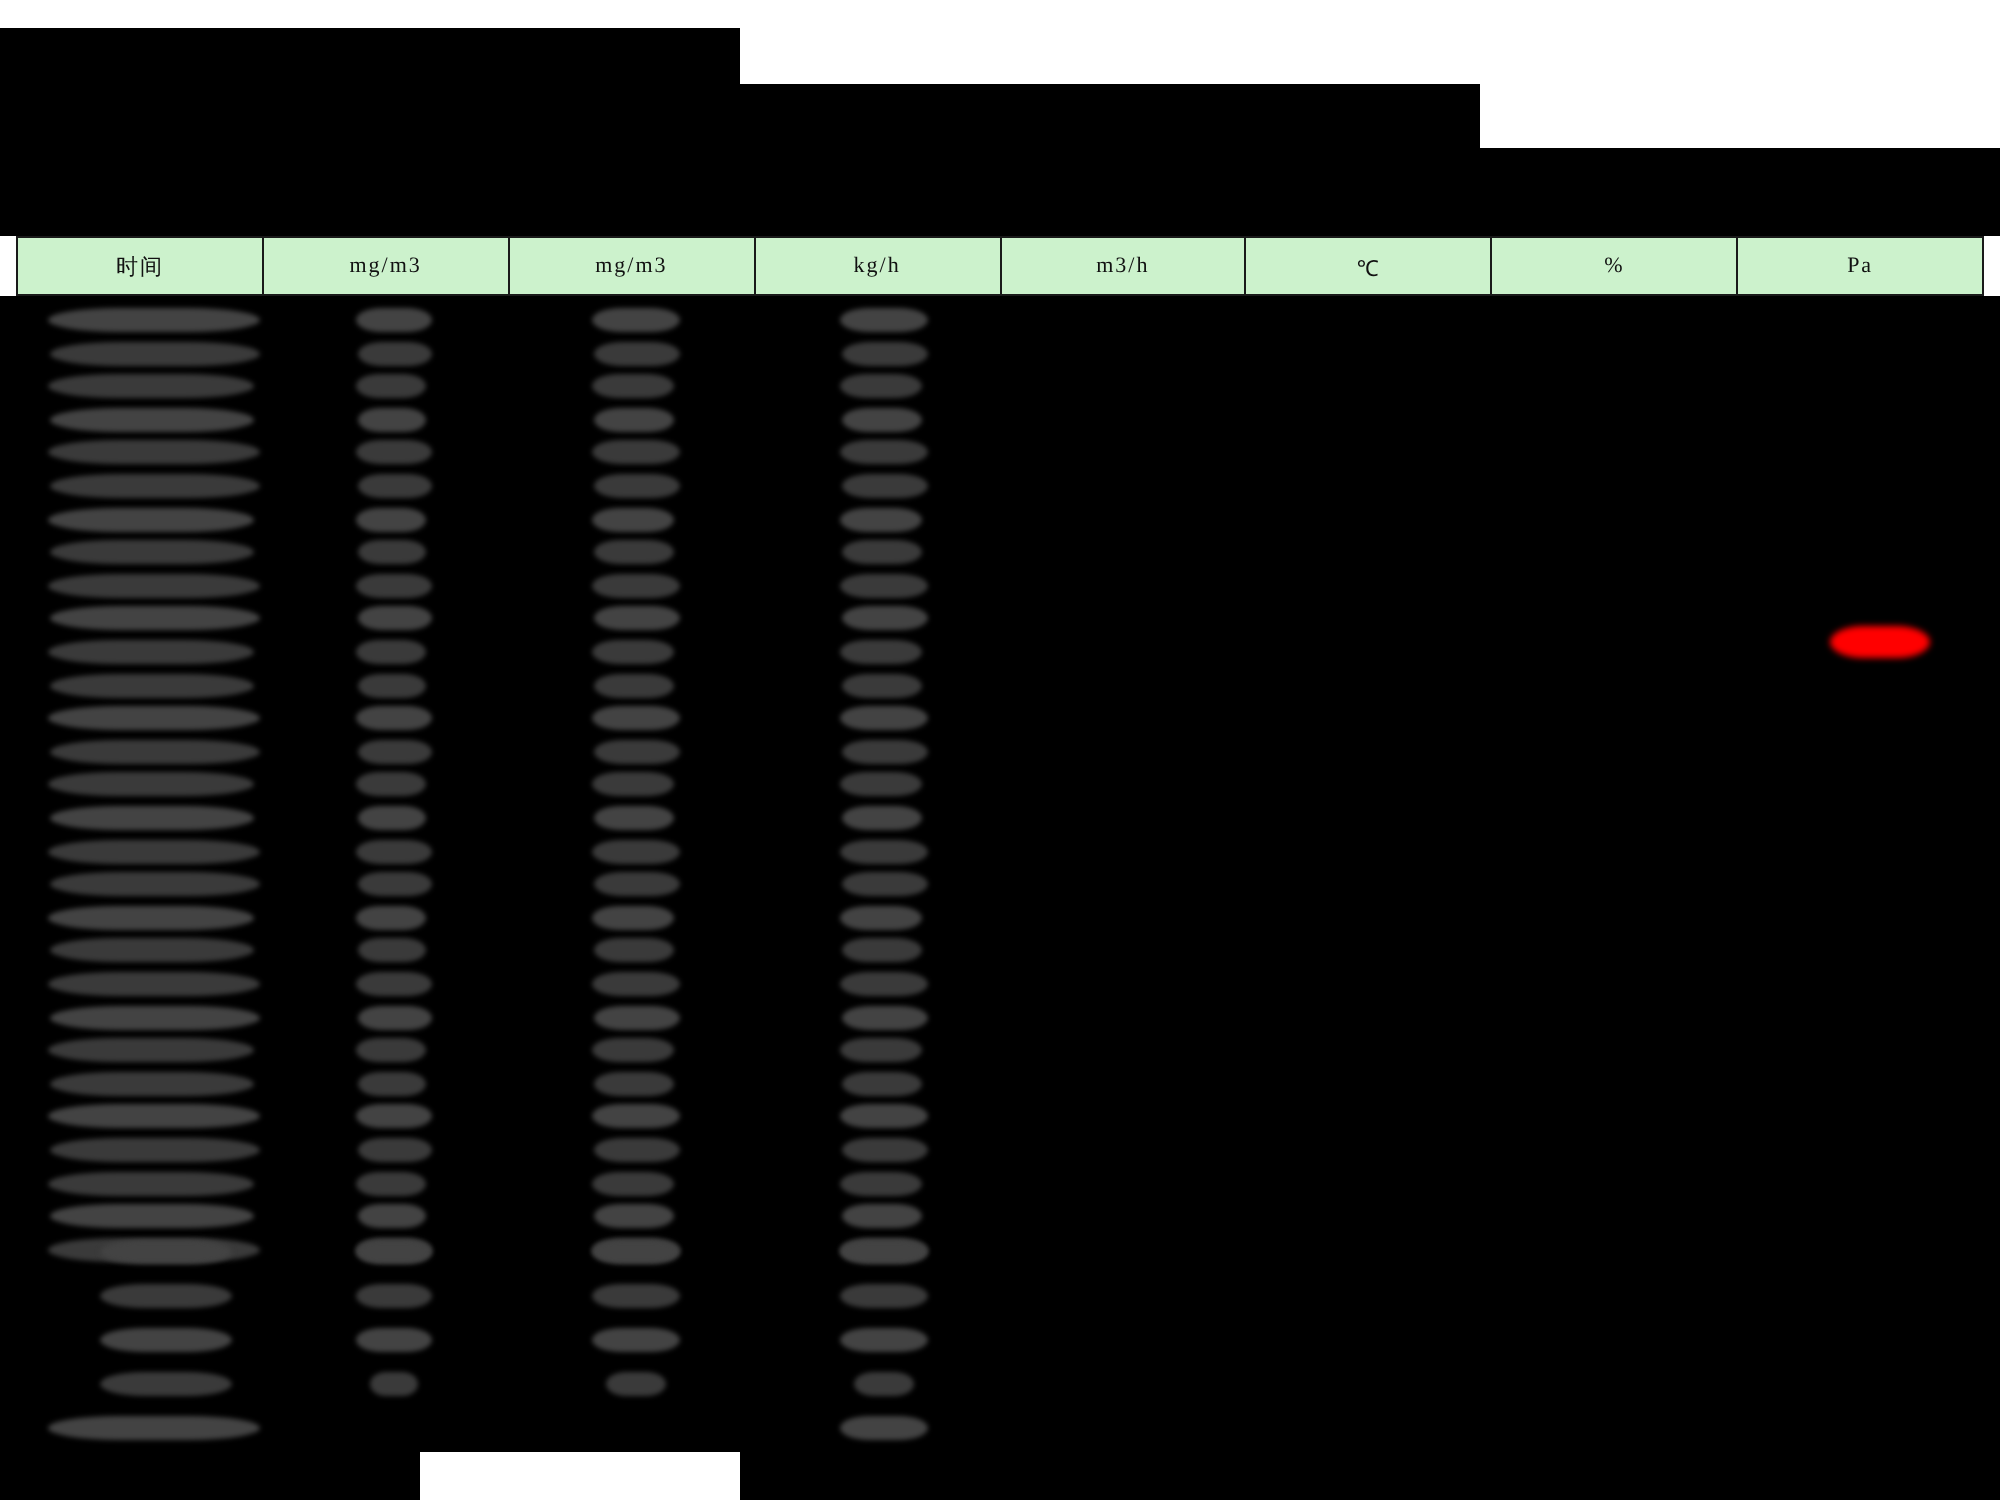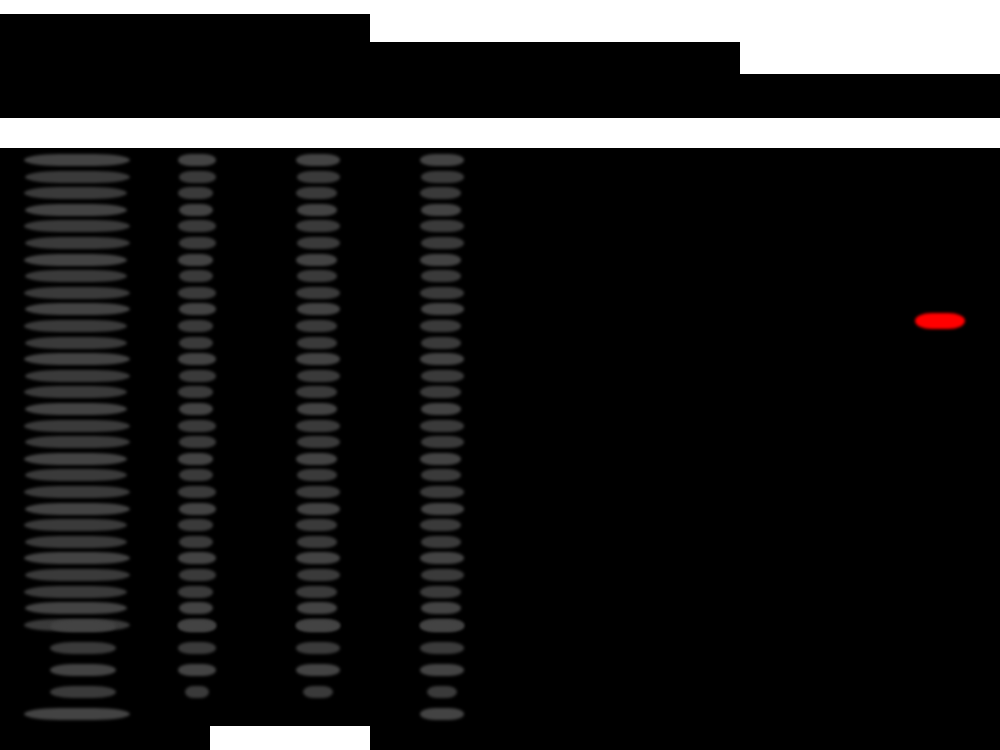--- a/index.html
+++ b/index.html
@@ -61,20 +61,36 @@
   .blob.red {
     background: #ff0000;
     filter: blur(1.6px);
   }
 </style>
 </head>
 <body>
 
 <div id="page">
 
+  <div class="table-wrap">
+    <table class="unit-row">
+      <tbody>
+          <tr>
+        <td>时间</td>
+        <td>mg/m3</td>
+        <td>mg/m3</td>
+        <td>kg/h</td>
+        <td>m3/h</td>
+        <td>℃</td>
+        <td>%</td>
+        <td>Pa</td>
+      </tr>
+    </tbody>
+      </table>
+  </div>
 
   <div class="blk" style="left:0px; top:14px; width:370px; height:28px;"></div>
   <div class="blk" style="left:0px; top:42px; width:740px; height:32px;"></div>
   <div class="blk" style="left:0px; top:74px; width:1000px; height:44px;"></div>
 
   <div class="blk" style="left:0px; top:148px; width:210px; height:602px;"></div>
   <div class="blk" style="left:210px; top:148px; width:160px; height:578px;"></div>
   <div class="blk" style="left:370px; top:148px; width:630px; height:602px;"></div>
 
   <div id="blobs">

